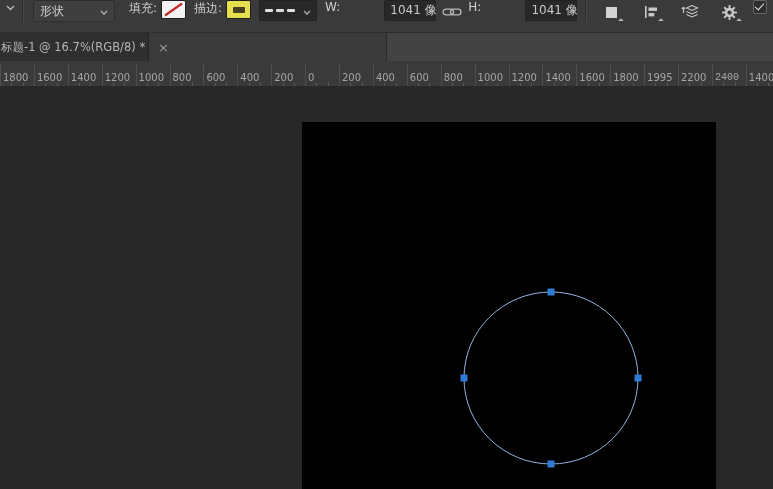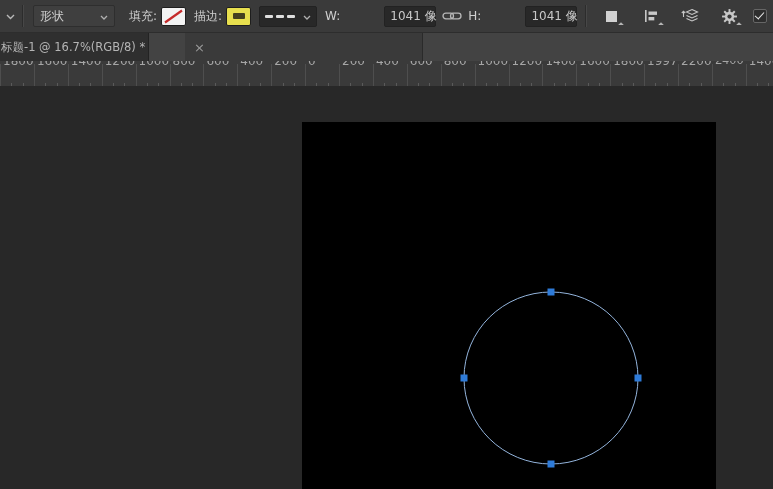--- a/index.html
+++ b/index.html
@@ -6,21 +6,21 @@
   body{
     width:773px;height:489px;overflow:hidden;
     font-family:"DejaVu Sans","Liberation Sans",sans-serif;
     background:#282828;-webkit-font-smoothing:antialiased;
   }
   .app{width:773px;height:489px;display:flex;flex-direction:column;position:relative;}
 
   
   .options-bar{
     height:32px;background:#3a3a3a;border-bottom:1px solid #2d2d2d;
-    display:flex;align-items:center;color:#cfcfcf;font-size:12px;
+    display:flex;align-items:flex-start;color:#cfcfcf;font-size:12px;
     flex:0 0 auto;white-space:nowrap;
   }
   .ob-sep{width:1px;height:22px;background:#2c2c2c;border-right:1px solid #474747;margin:0 3px;flex:0 0 auto;}
   .chev{display:inline-block;flex:0 0 auto;}
   .tool-preset-chev{margin-left:6px;margin-right:4px;}
   .mode-dd{
     display:flex;align-items:center;justify-content:space-between;
     width:68px;height:20px;background:#3f3f3f;border:1px solid #2e2e2e;border-radius:2px;
     padding:0 6px;margin:0 6px;flex:0 0 auto;
   }
@@ -44,33 +44,33 @@
   .checkbox{
     width:12px;height:12px;background:#2e2e2e;border:1px solid #666;border-radius:2px;
     margin-left:8px;position:relative;flex:0 0 auto;
   }
   .checkbox .mark{
     position:absolute;left:3px;top:0px;width:4px;height:8px;
     border-right:1.6px solid #e8e8e8;border-bottom:1.6px solid #e8e8e8;transform:rotate(42deg);
   }
 
   
-  .tab-bar{height:28px;background:#434343;display:flex;flex:0 0 auto;font-size:11.5px;gap:36px;}
+  .tab-bar{height:28px;background:#434343;display:flex;flex:0 0 auto;font-size:11.5px;}
   .tab{display:flex;align-items:center;height:100%;overflow:hidden;flex:0 0 auto;}
   .tab1{width:148px;background:#2f2f2f;color:#b5b5b5;border-right:1px solid #232323;}
   .tab1 .tab-label{padding-left:1px;}
   .tab2{width:237px;background:#3a3a3a;color:#d2d2d2;border-right:1px solid #2a2a2a;}
   .tab-close{color:#9a9a9a;font-size:13px;padding:0 7px 0 9px;line-height:1;}
   .tab-label{white-space:nowrap;}
 
   
   .ruler{height:25px;background:#3a3a3a;position:relative;flex:0 0 auto;overflow:hidden;}
   .ruler .major{position:absolute;top:3px;bottom:0;width:1px;background:#4e4e4e;}
   .ruler .minor{position:absolute;bottom:0;height:3px;width:1px;background:#5a5a5a;}
-  .ruler .rlabel{position:absolute;bottom:18px;font-size:12px;color:#a6a6a6;letter-spacing:0px;}
+  .ruler .rlabel{position:absolute;bottom:3px;font-size:10px;color:#a6a6a6;letter-spacing:0px;}
 
   
   .viewport{flex:1 1 auto;background:#282828;position:relative;overflow:hidden;}
   .doc-canvas{position:absolute;left:302px;top:36px;width:414px;height:368px;background:#000;}
   .doc-canvas svg{position:absolute;left:0;top:0;}
 </style>
 </head>
 <body>
 
 <div class="app">
@@ -265,21 +265,21 @@
       <div class="minor" style="left: 565px;"></div>
       <div class="major" style="left: 576.3px;"></div>
       <span class="rlabel" style="left: 579.3px;">1600</span>
       <div class="minor" style="left: 587.6px;"></div>
       <div class="minor" style="left: 598.9px;"></div>
       <div class="major" style="left: 610.2px;"></div>
       <span class="rlabel" style="left: 613.2px;">1800</span>
       <div class="minor" style="left: 621.5px;"></div>
       <div class="minor" style="left: 632.8px;"></div>
       <div class="major" style="left: 644.1px;"></div>
-      <span class="rlabel" style="left: 647.1px;">1997</span>
+      <span class="rlabel" style="left: 647.1px;">1995</span>
       <div class="minor" style="left: 655.4px;"></div>
       <div class="minor" style="left: 666.7px;"></div>
       <div class="major" style="left: 678px;"></div>
       <span class="rlabel" style="left: 681px;">2200</span>
       <div class="minor" style="left: 689.3px;"></div>
       <div class="minor" style="left: 700.6px;"></div>
       <div class="major" style="left: 711.9px;"></div>
       <span class="rlabel" style="left: 714.9px; font-family: Liberation Mono, monospace;">2400</span>
       <div class="minor" style="left: 723.2px;"></div>
       <div class="minor" style="left: 734.5px;"></div>

